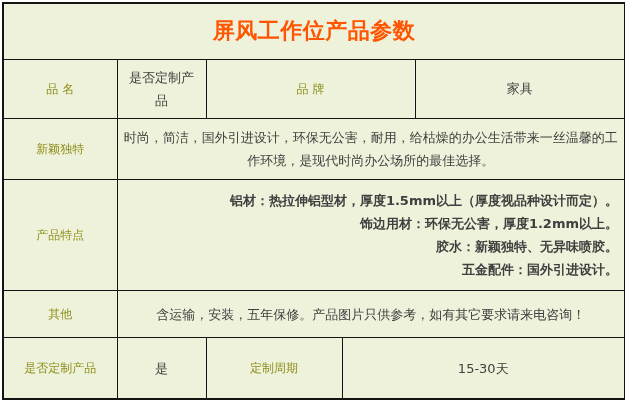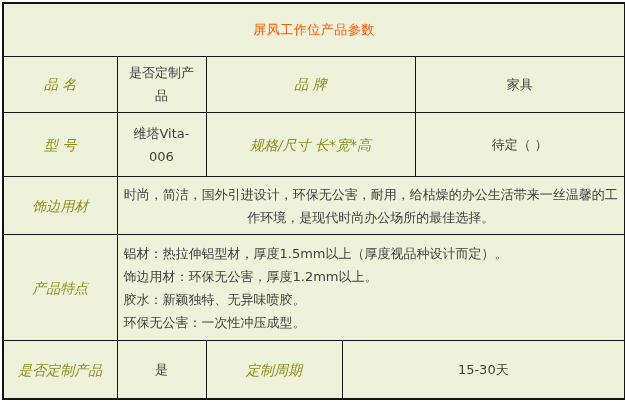--- a/index.html
+++ b/index.html
@@ -27,39 +27,39 @@
     background: #eef2da;
     text-align: center;
     vertical-align: middle;
     padding: 2px 6px;
     box-sizing: border-box;
     overflow: hidden;
     word-break: break-word;
   }
   .title-cell {
     color: #ff5500;
-    font-size: 13px;
-    font-weight: normal;
+    font-size: 22px;
+    font-weight: bold;
     letter-spacing: 0.5px;
     margin-left: 32px;
   }
   .label {
     color: #8f8f1e;
-    font-size: 14px;
+    font-size: 12px;
     line-height: 20px;
-    font-style: italic;
   }
   .content {
     color: #3f3f3f;
     font-size: 13px;
     line-height: 23px;
   }
   .material-line {
     display: block;
-    text-align: left;
+    text-align: right;
+    font-weight: bold;
   }
   
   tr.row-title   { height: 49px; }
   tr.row-name    { height: 41px; }
   tr.row-model   { height: 59px; }
   tr.row-features{ height: 53px; }
   tr.row-material{ height: 94px; }
   tr.row-other   { height: 41px; }
   tr.row-custom  { height: 53px; }
 </style>
@@ -81,42 +81,40 @@
       <td colspan="5" class="title-cell">屏风工作位产品参数</td>
     </tr>
 
     <tr class="row-name">
       <td class="label">品 名</td>
       <td class="content">是否定制产品</td>
       <td colspan="2" class="label">品 牌</td>
       <td class="content">家具</td>
     </tr>
 
-    <tr class="row-model">
-      <td class="label">型 号</td>
-      <td class="content">维塔Vita-006</td>
-      <td colspan="2" class="label">规格/尺寸 长*宽*高</td>
-      <td class="content">待定（ ）</td>
-    </tr>
 
     <tr class="row-features">
-      <td class="label">饰边用材</td>
+      <td class="label">新颖独特</td>
       <td colspan="4" class="content">时尚，简洁，国外引进设计，环保无公害，耐用，给枯燥的办公生活带来一丝温馨的工作环境，是现代时尚办公场所的最佳选择。</td>
     </tr>
 
     <tr class="row-material">
       <td class="label">产品特点</td>
       <td colspan="4" class="content">
         <span class="material-line">铝材：热拉伸铝型材，厚度1.5mm以上（厚度视品种设计而定）。</span>
         <span class="material-line">饰边用材：环保无公害，厚度1.2mm以上。</span>
         <span class="material-line">胶水：新颖独特、无异味喷胶。</span>
-        <span class="material-line">环保无公害：一次性冲压成型。</span>
+        <span class="material-line">五金配件：国外引进设计。</span>
       </td>
     </tr>
 
+    <tr class="row-other">
+      <td class="label">其他</td>
+      <td colspan="4" class="content">含运输，安装，五年保修。产品图片只供参考，如有其它要求请来电咨询！</td>
+    </tr>
 
     <tr class="row-custom">
       <td class="label">是否定制产品</td>
       <td class="content">是</td>
       <td class="label">定制周期</td>
       <td colspan="2" class="content">15-30天</td>
     </tr>
   </tbody>
     </table>
 </div>

